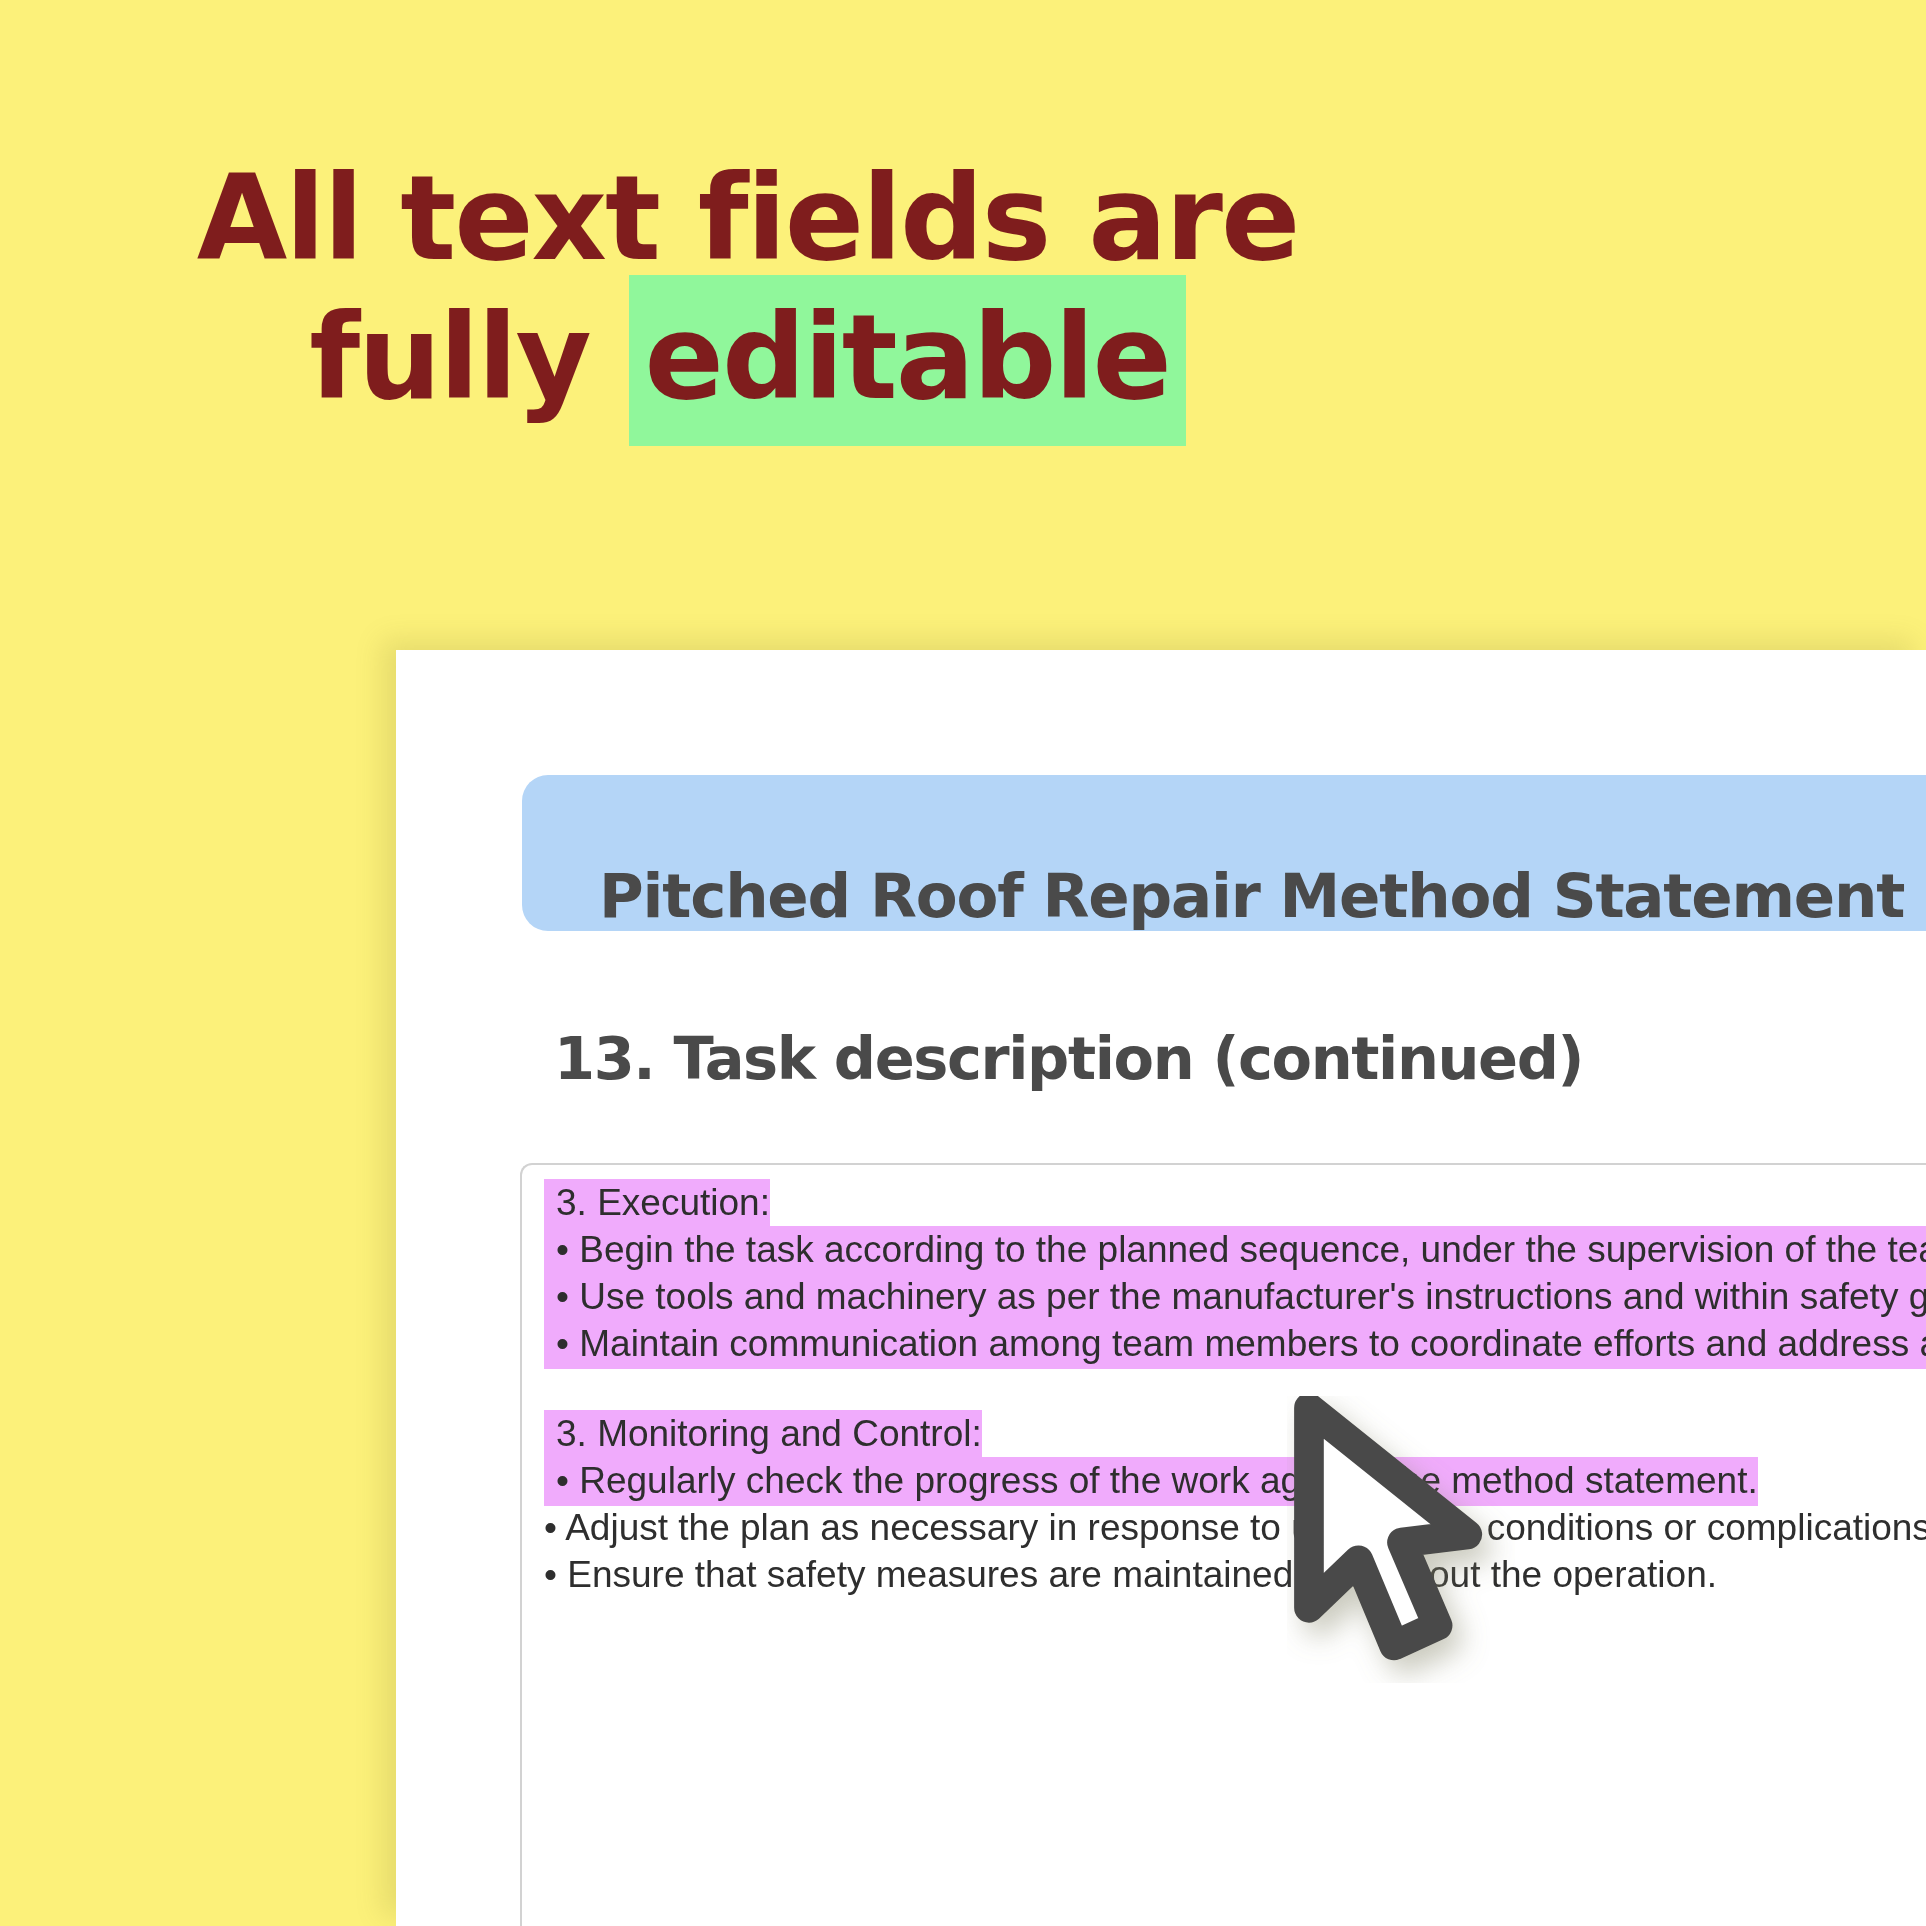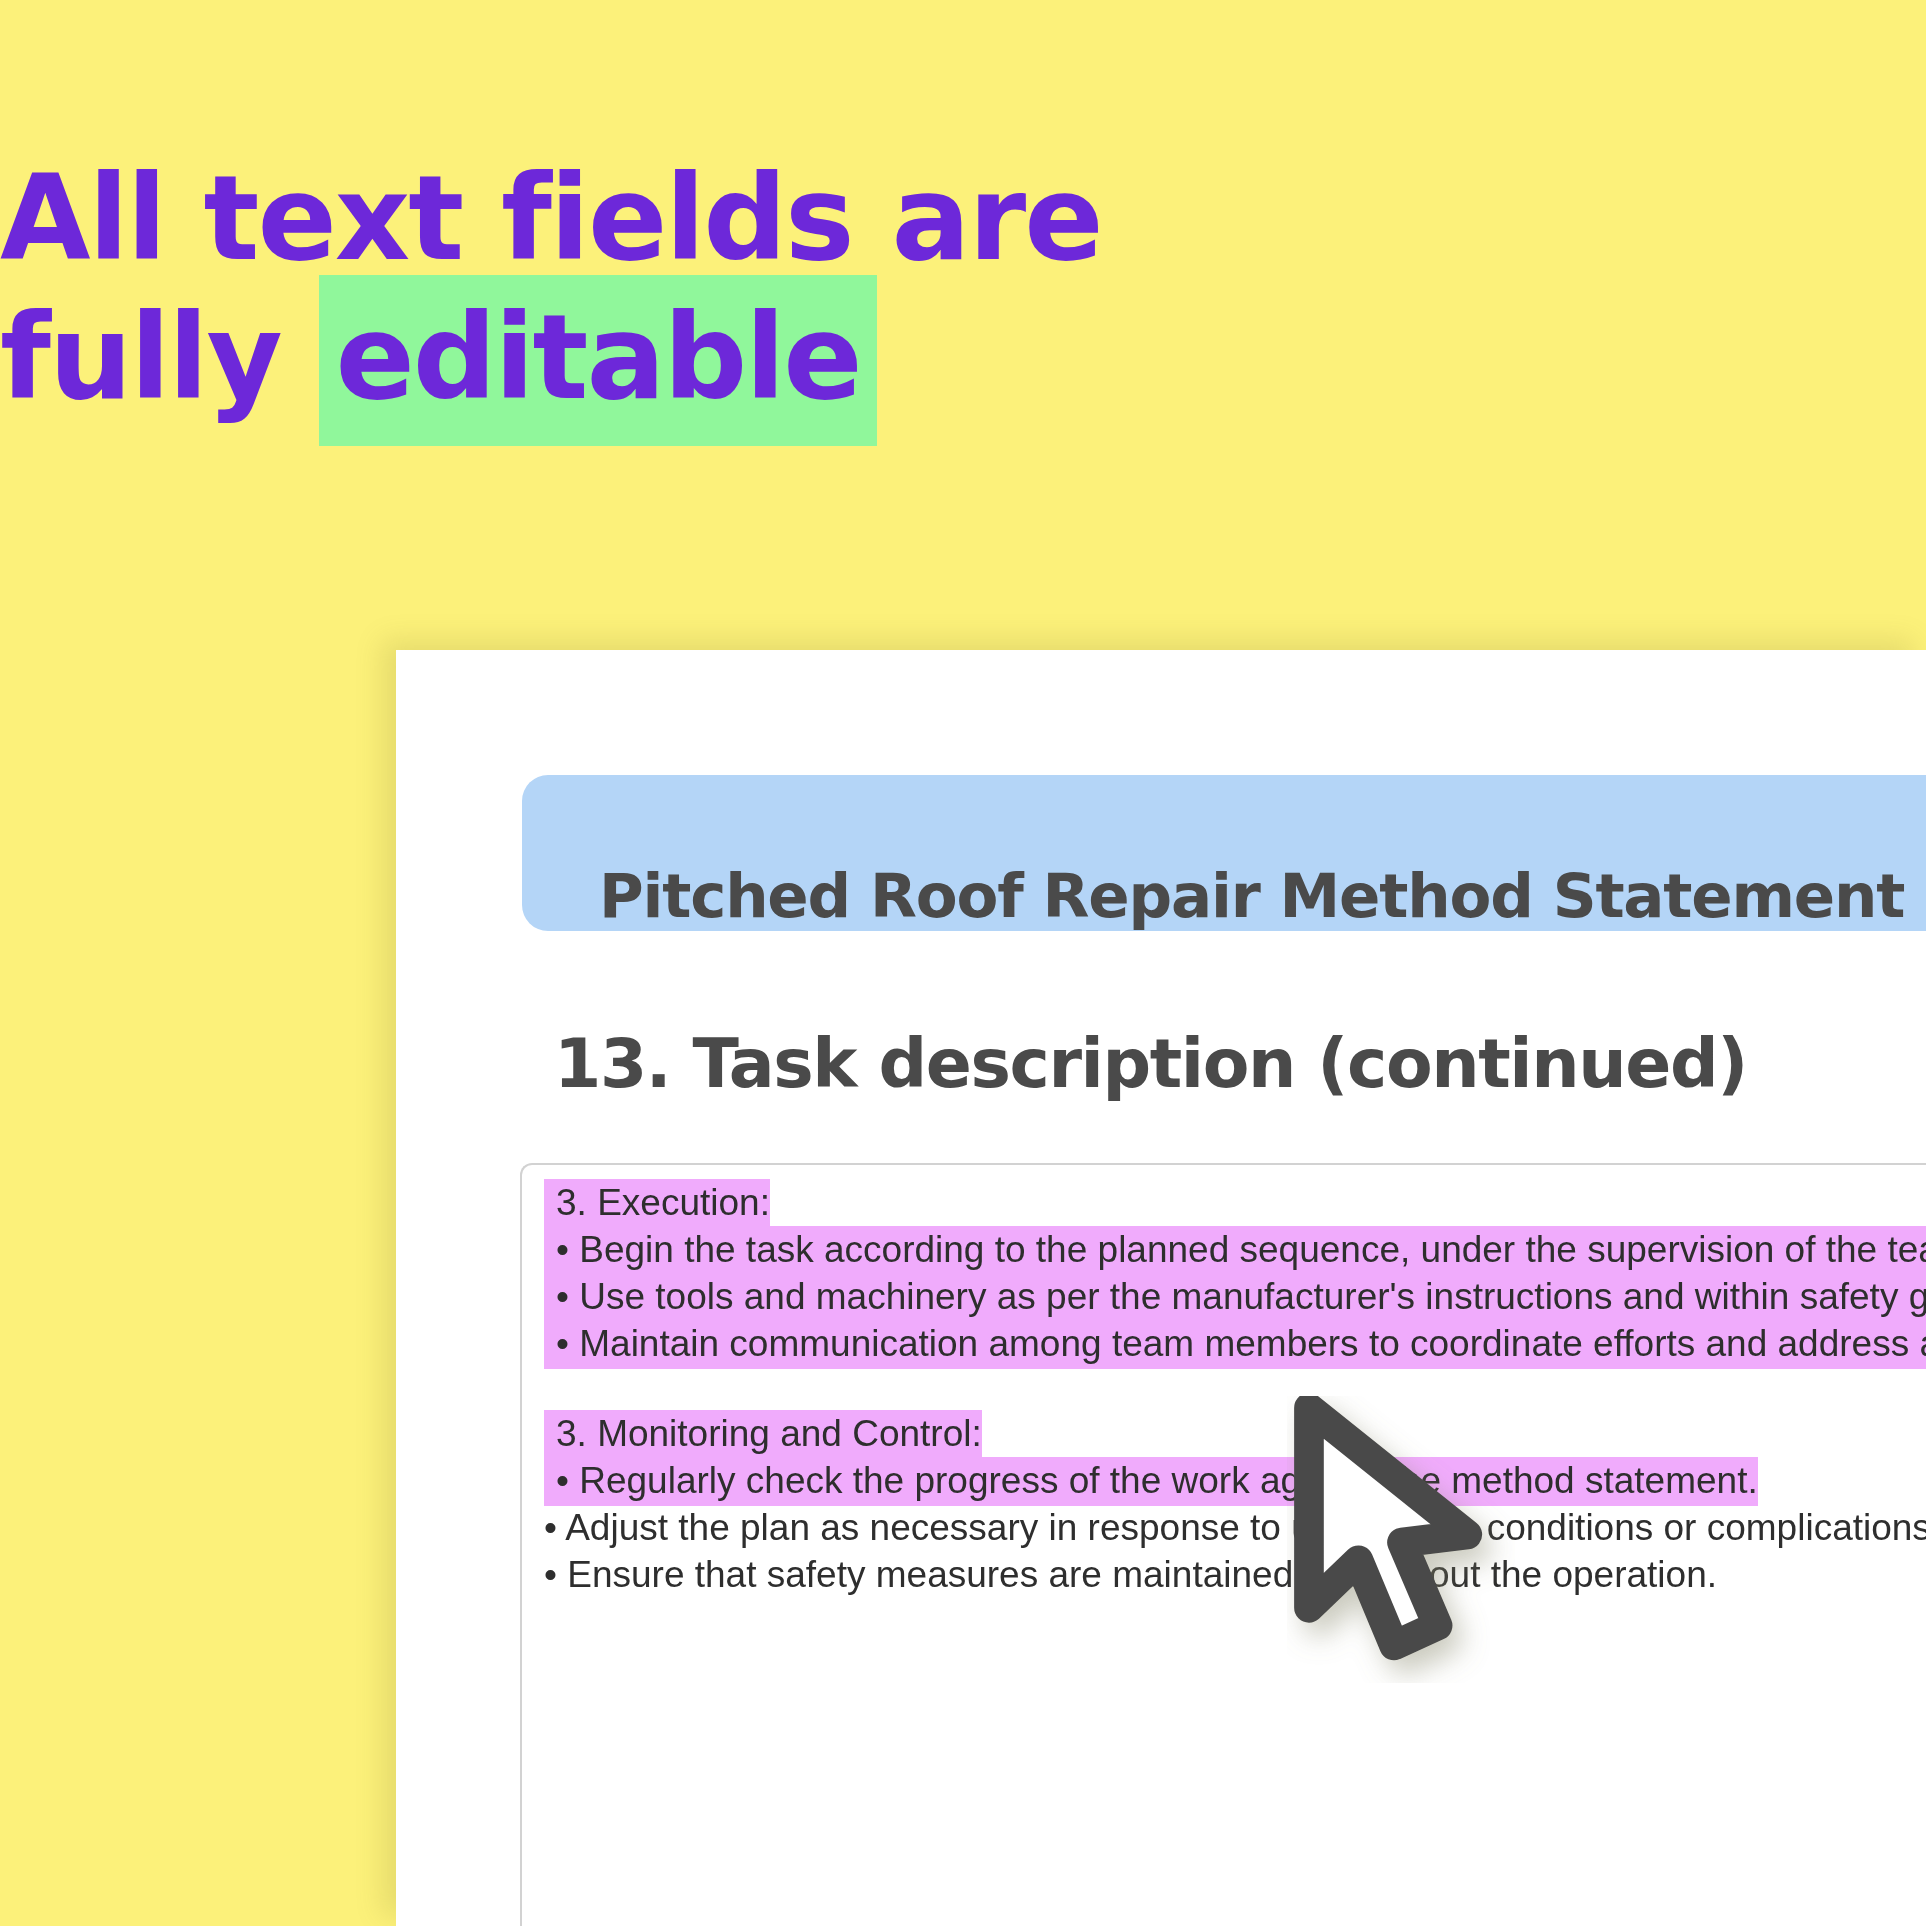--- a/index.html
+++ b/index.html
@@ -20,27 +20,27 @@
     background: #FCF17A;
     overflow: hidden;
   }
 
   
   .promo {
     position: absolute;
     left: 0;
     top: 149px;
     width: 1495px;
-    text-align: left;
+    text-align: center;
     font-family: "DejaVu Sans", sans-serif;
     font-weight: bold;
     font-size: 117px;
     line-height: 139px;
     letter-spacing: -2px;
-    color: #6d28d9;
+    color: #7f1d1d;
     white-space: nowrap;
   }
   .promo .line1 { display: block; }
   .promo .line2 { display: block; }
   .hl-green {
     background: #90F79B;
     padding: 14px 16px 20px 16px;
     box-decoration-break: clone;
     -webkit-box-decoration-break: clone;
   }
@@ -78,21 +78,21 @@
     white-space: nowrap;
   }
 
   
   #section-heading {
     position: absolute;
     left: 158px;       
     top: 374px;        
     font-family: "DejaVu Sans", sans-serif;
     font-weight: bold;
-    font-size: 68px;
+    font-size: 59px;
     letter-spacing: -1.4px;
     color: #4A4A4A;
     white-space: nowrap;
   }
 
   
   #task-field {
     position: absolute;
     left: 124px;        
     top: 513px;         

